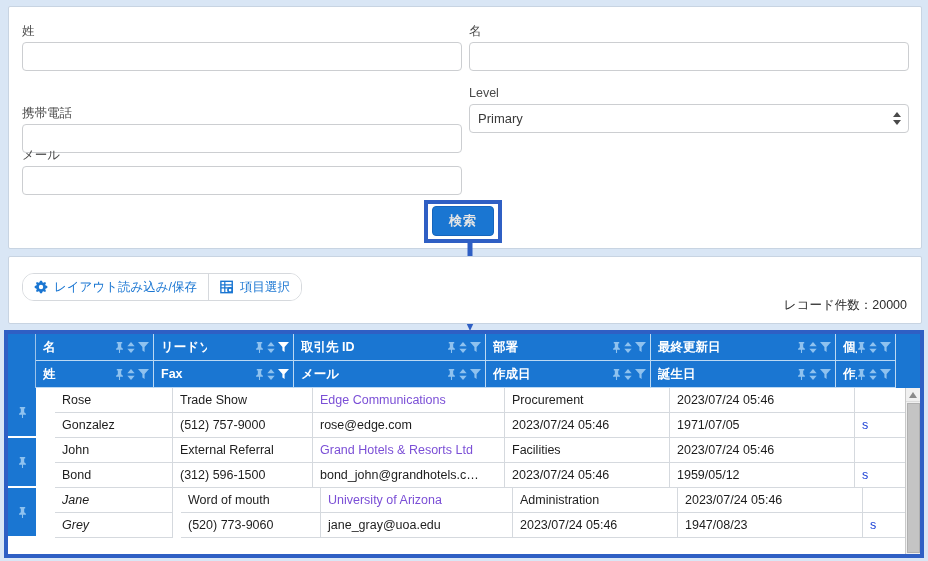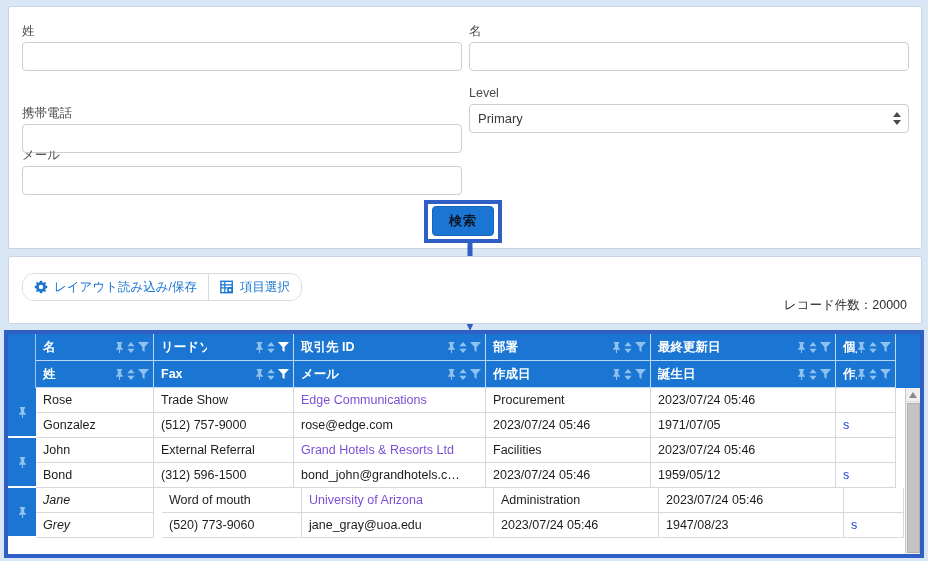--- a/index.html
+++ b/index.html
@@ -87,21 +87,21 @@
     border: 4px solid #2f5fc4;
     background: #ffffff;
   }
   .search-btn {
     position: absolute;
     left: 432px; top: 206px;
     width: 62px; height: 30px;
     background: #1a76d2;
     border: 1px solid #1565bd;
     border-radius: 4px;
-    color: #0f172a;
+    color: #e5e5e5;
     font-size: 13px;
     font-weight: 700;
     display: flex; align-items: center; justify-content: center;
     cursor: pointer;
     letter-spacing: 1px;
   }
 
   
   .annot-arrow { position: absolute; left: 458px; top: 243px; width: 24px; height: 90px; }
 
@@ -204,21 +204,21 @@
     display: flex;
     height: 50px;
   }
   .rec-gutter {
     width: 28px; flex: 0 0 28px;
     background: #1a76d2;
     border-bottom: 2px solid #ffffff;
     display: flex; align-items: center; justify-content: center;
     cursor: pointer;
   }
-  .rec-cols { flex: 1 1 auto; display: flex; }
+  .rec-cols { flex: 1 1 auto; display: flex; padding-left: 19px; }
   .col {
     border-right: 1px solid #d5d9de;
     display: flex; flex-direction: column;
     overflow: hidden;
   }
   .cell {
     height: 25px;
     line-height: 25px;
     border-bottom: 1px solid #d5d9de;
     font-size: 12.5px;

